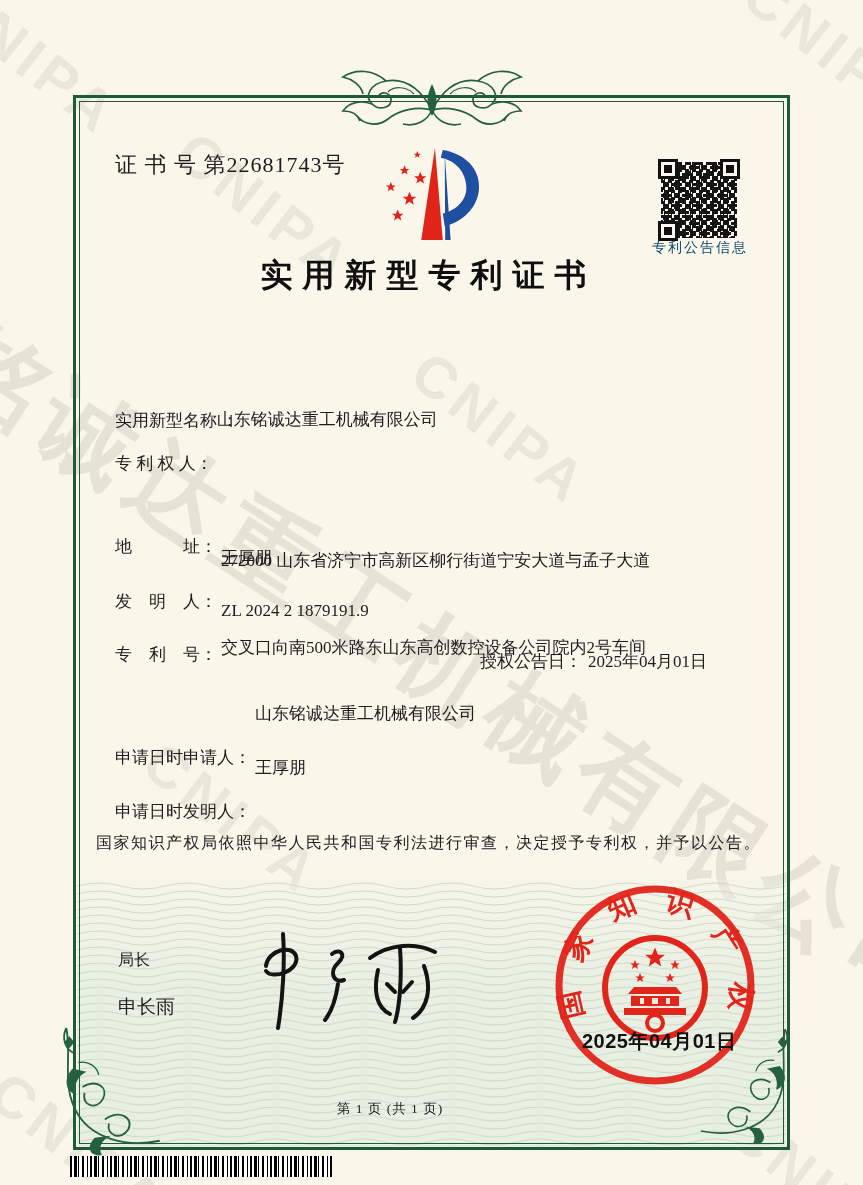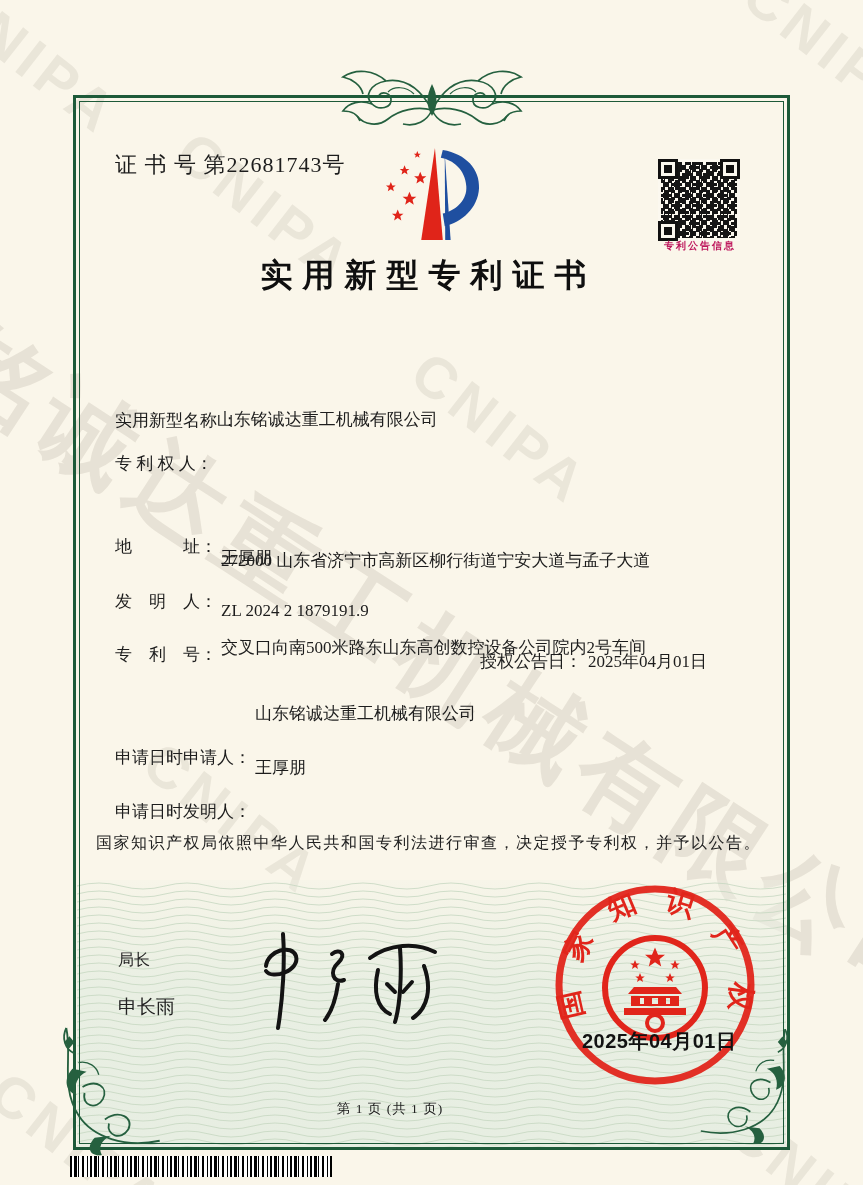--- a/index.html
+++ b/index.html
@@ -27,21 +27,21 @@
   .logo{position:absolute;left:375px;top:144px;width:114px;height:98px;}
   .qr{position:absolute;left:658px;top:159px;width:82px;height:82px;background:#fbf8ef;}
   .qr-noise{position:absolute;inset:3px;
     background:
       conic-gradient(#151515 25%,transparent 0 50%,#151515 0 75%,transparent 0) 0 0/7px 7px,
       conic-gradient(#151515 25%,transparent 0 50%,#151515 0 75%,transparent 0) 2px 3px/11px 11px;}
   .qr .f{position:absolute;width:20px;height:20px;border:3px solid #111;background:#fbf8ef;box-sizing:border-box;}
   .qr .f::after{content:"";position:absolute;inset:3px;background:#111;}
   .qr .f.tl{left:0;top:0}.qr .f.tr{right:0;top:0}.qr .f.bl{left:0;bottom:0}
   .qr-caption{position:absolute;left:641px;top:239px;width:118px;text-align:center;
-    font-size:10px;letter-spacing:2px;color:#be185d;font-weight:bold;}
+    font-size:14px;letter-spacing:2px;color:#0c4a6e;font-weight:normal;}
   .doc-title{position:absolute;left:73px;top:254px;width:711px;text-align:center;
     font-size:32px;font-weight:bold;letter-spacing:10px;color:#0f0f0f;}
   
   .row{position:absolute;left:115px;display:flex;align-items:flex-start;font-size:17px;line-height:29px;}
   .row .lbl{white-space:pre;flex:none;margin-right:4px;margin-top:44px;}
   .row .val{white-space:pre-wrap;}
   .cell-r{position:absolute;left:480px;display:flex;font-size:17px;line-height:29px;}
   .cell-r .lbl{white-space:pre;margin-right:6px;}
   
   .statement{position:absolute;left:96px;top:827px;width:672px;

